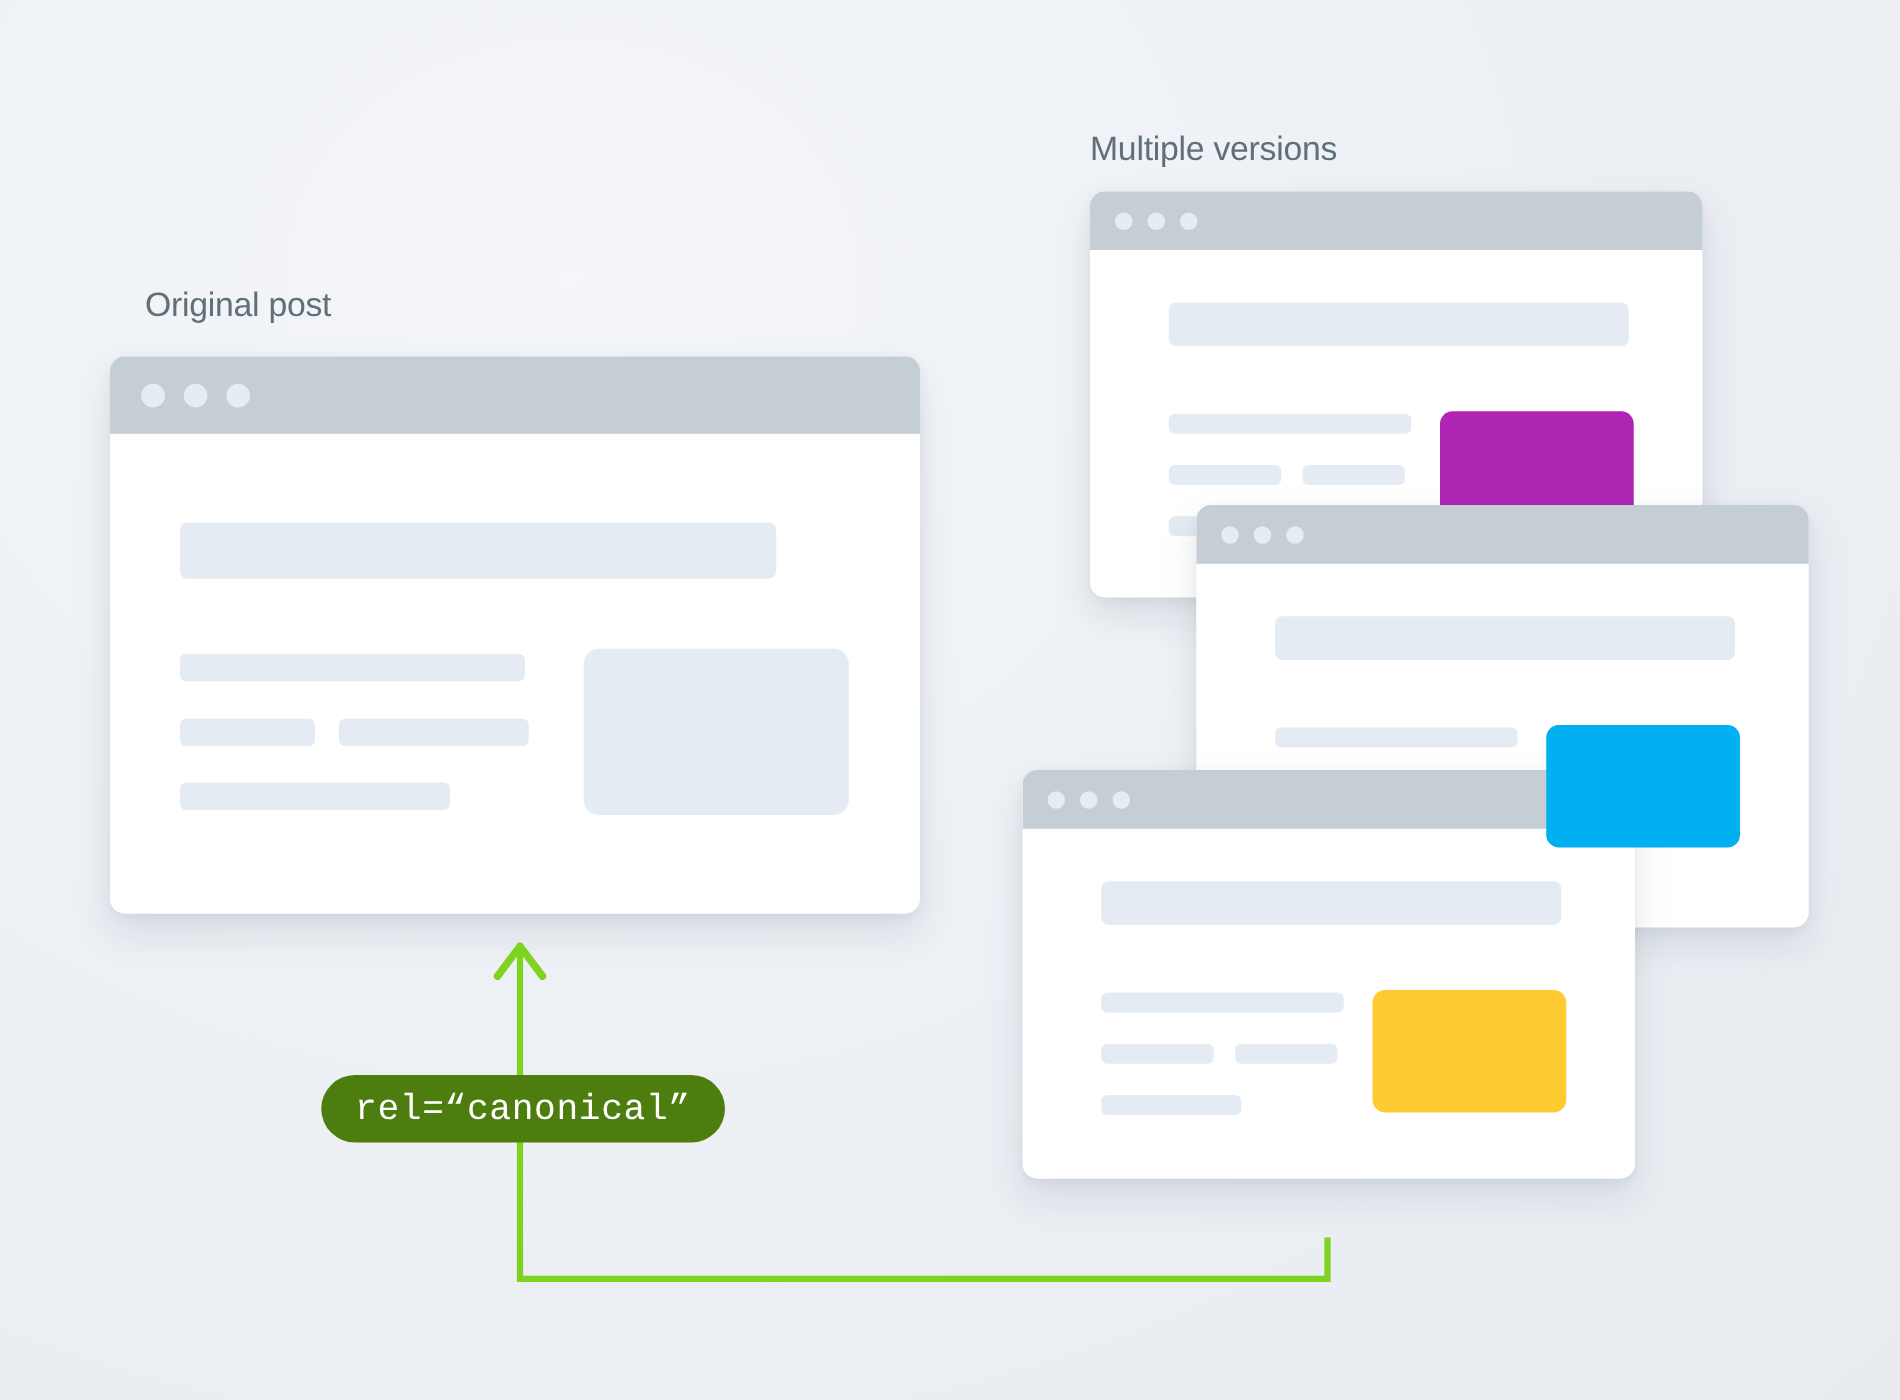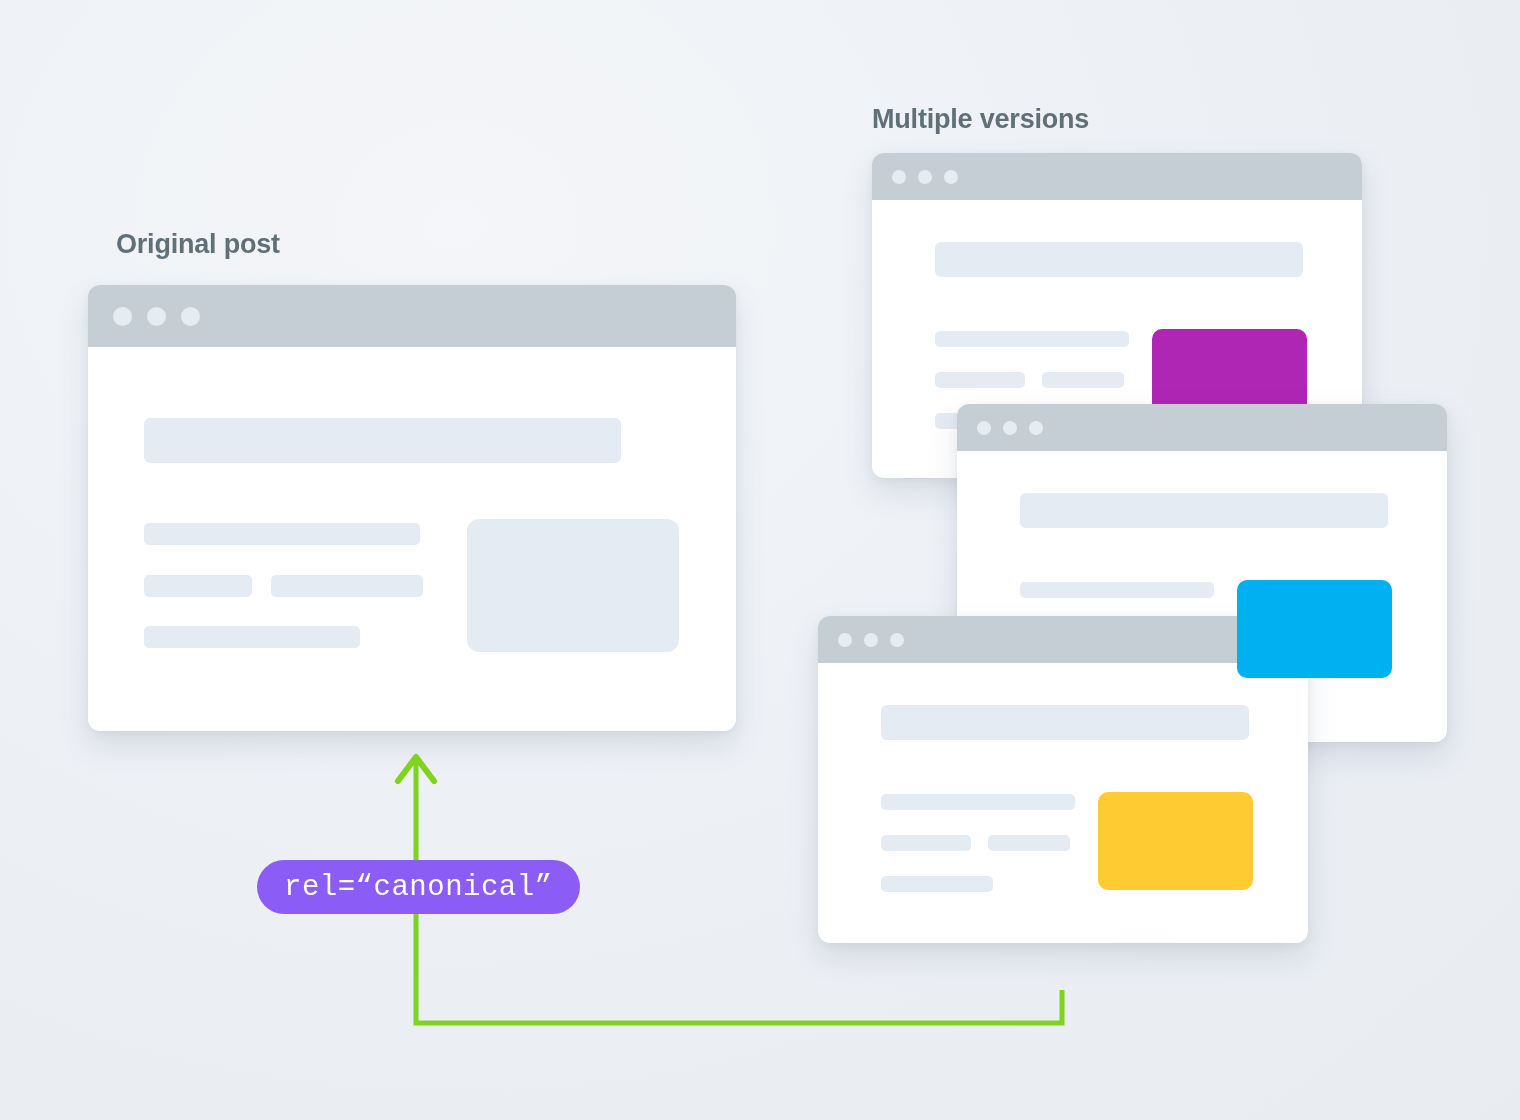--- a/index.html
+++ b/index.html
@@ -20,21 +20,21 @@
   .stage {
     position: absolute;
     inset: 0;
   }
 
   
   .section-label {
     position: absolute;
     font-family: "Liberation Sans", sans-serif;
     font-size: 27px;
-    font-weight: bold;
+    font-weight: normal;
     color: #5f7079;
     letter-spacing: -0.2px;
     white-space: nowrap;
   }
   #label-original { left: 88px; top: 229px; margin-left: 28px; }
   #label-versions { left: 872px; top: 104px; }
 
   
   .window {
     position: absolute;
@@ -177,21 +177,21 @@
   
   #canonical-badge {
     position: absolute;
     left: 257px;
     top: 860px;
     height: 54px;
     padding: 0 27px;
     display: flex;
     align-items: center;
     justify-content: center;
-    background: #8b5cf6;
+    background: #4d7c0f;
     border-radius: 27px;
     z-index: 6;
   }
   #canonical-badge .code-text {
     font-family: "Liberation Mono", "DejaVu Sans Mono", monospace;
     font-size: 29px;
     color: #ffffff;
     letter-spacing: 0.5px;
     white-space: nowrap;
   }

